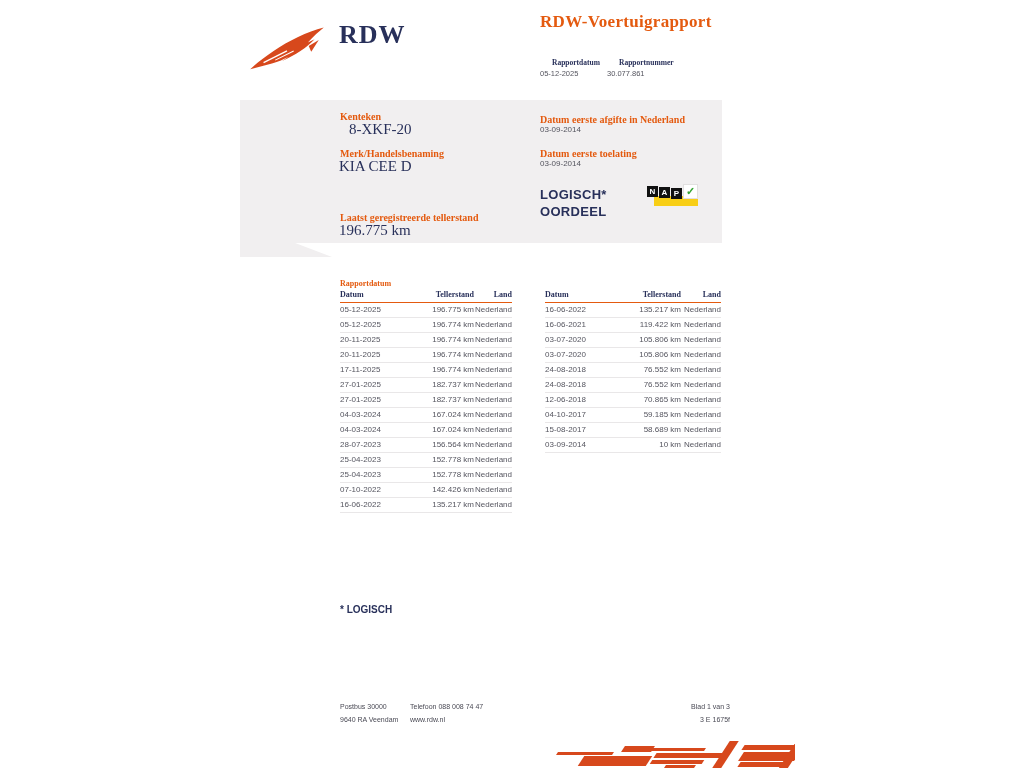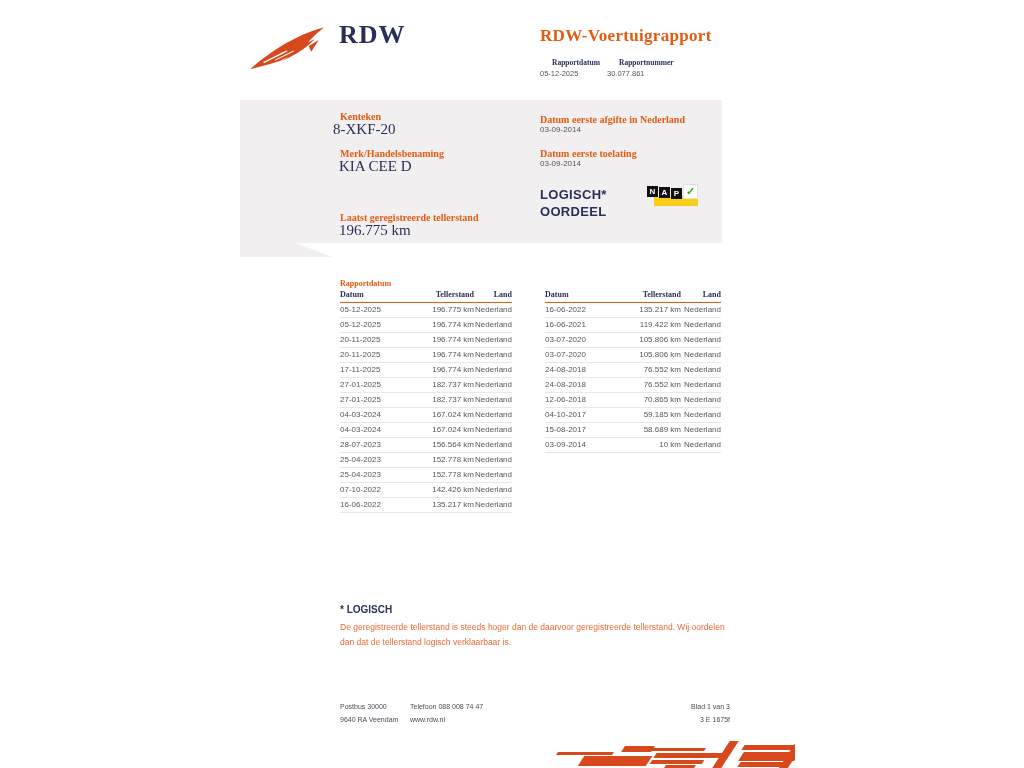--- a/index.html
+++ b/index.html
@@ -6,21 +6,21 @@
   html,body { width:1024px; height:768px; background:#ffffff; overflow:hidden; }
   .page { position:relative; width:1024px; height:768px; background:#ffffff;
           font-family:"Liberation Sans", sans-serif; }
 
   .abs { position:absolute; }
 
   
   .logo-wing { left:250px; top:25px; width:84px; height:46px; }
   .logo-text { left:339px; top:20px; font-family:"Liberation Serif", serif;
                font-size:26px; font-weight:600; color:#28305a; letter-spacing:1px; }
-  .doc-title { left:540px; top:26px; font-family:"Liberation Serif", serif;
+  .doc-title { left:540px; top:12px; font-family:"Liberation Serif", serif;
                font-size:17px; font-weight:700; color:#e45a0f; letter-spacing:0.3px; }
   .meta-label { font-family:"Liberation Serif", serif; font-size:7.5px; font-weight:700;
                 color:#28305a;padding-left:12px; }
   .meta-value { font-size:7.5px; color:#54545e; }
 
   
   .panel { left:240px; top:100px; width:482px; height:143px; background:#f1eff0; }
   .panel-tab { left:240px; top:243px; width:92px; height:14px; background:#f1eff0;
                clip-path: polygon(0 0, 60% 0, 100% 100%, 0 100%); }
 
@@ -88,21 +88,21 @@
   <div class="abs doc-title">RDW-Voertuigrapport</div>
   <div class="abs meta-label" style="left:540px; top:58px;">Rapportdatum</div>
   <div class="abs meta-label" style="left:607px; top:58px;">Rapportnummer</div>
   <div class="abs meta-value" style="left:540px; top:69px;">05-12-2025</div>
   <div class="abs meta-value" style="left:607px; top:69px;">30.077.861</div>
 
   <div class="abs panel"></div>
   <div class="abs panel-tab"></div>
 
   <div class="abs field-label" style="left:340px; top:111px;">Kenteken</div>
-  <div class="abs field-value-lg" style="left:333px; top:121px;text-align:right;">8-XKF-20</div>
+  <div class="abs field-value-lg" style="left:349px; top:121px;text-align:right;">8-XKF-20</div>
   <div class="abs field-label" style="left:340px; top:148px;">Merk/Handelsbenaming</div>
   <div class="abs field-value-lg" style="left:339px; top:158px;">KIA CEE D</div>
   <div class="abs field-label" style="left:340px; top:212px;text-align:right;">Laatst geregistreerde tellerstand</div>
   <div class="abs field-value-lg" style="left:339px; top:222px;">196.775 km</div>
 
   <div class="abs field-label" style="left:540px; top:114px;">Datum eerste afgifte in Nederland</div>
   <div class="abs field-value-sm" style="left:540px; top:125px;">03-09-2014</div>
   <div class="abs field-label" style="left:540px; top:148px;">Datum eerste toelating</div>
   <div class="abs field-value-sm" style="left:540px; top:159px;">03-09-2014</div>
 
@@ -269,21 +269,20 @@
         </tr>
         <tr>
           <td>03-09-2014</td>
           <td>10 km</td>
           <td>Nederland</td>
         </tr>
       </tbody>
   </table>
 
   <div class="abs explain-head">* LOGISCH</div>
-  <div class="abs explain-text">De geregistreerde tellerstand is steeds hoger dan de daarvoor geregistreerde tellerstand. Wij oordelen dan dat de tellerstand logisch verklaarbaar is.</div>
 
   <div class="abs foot foot-col1">
     <div>Postbus 30000</div>
     <div>9640 RA Veendam</div>
   </div>
   <div class="abs foot foot-col2">
     <div>Telefoon 088 008 74 47</div>
     <div>www.rdw.nl</div>
   </div>
   <div class="abs foot foot-col3">

